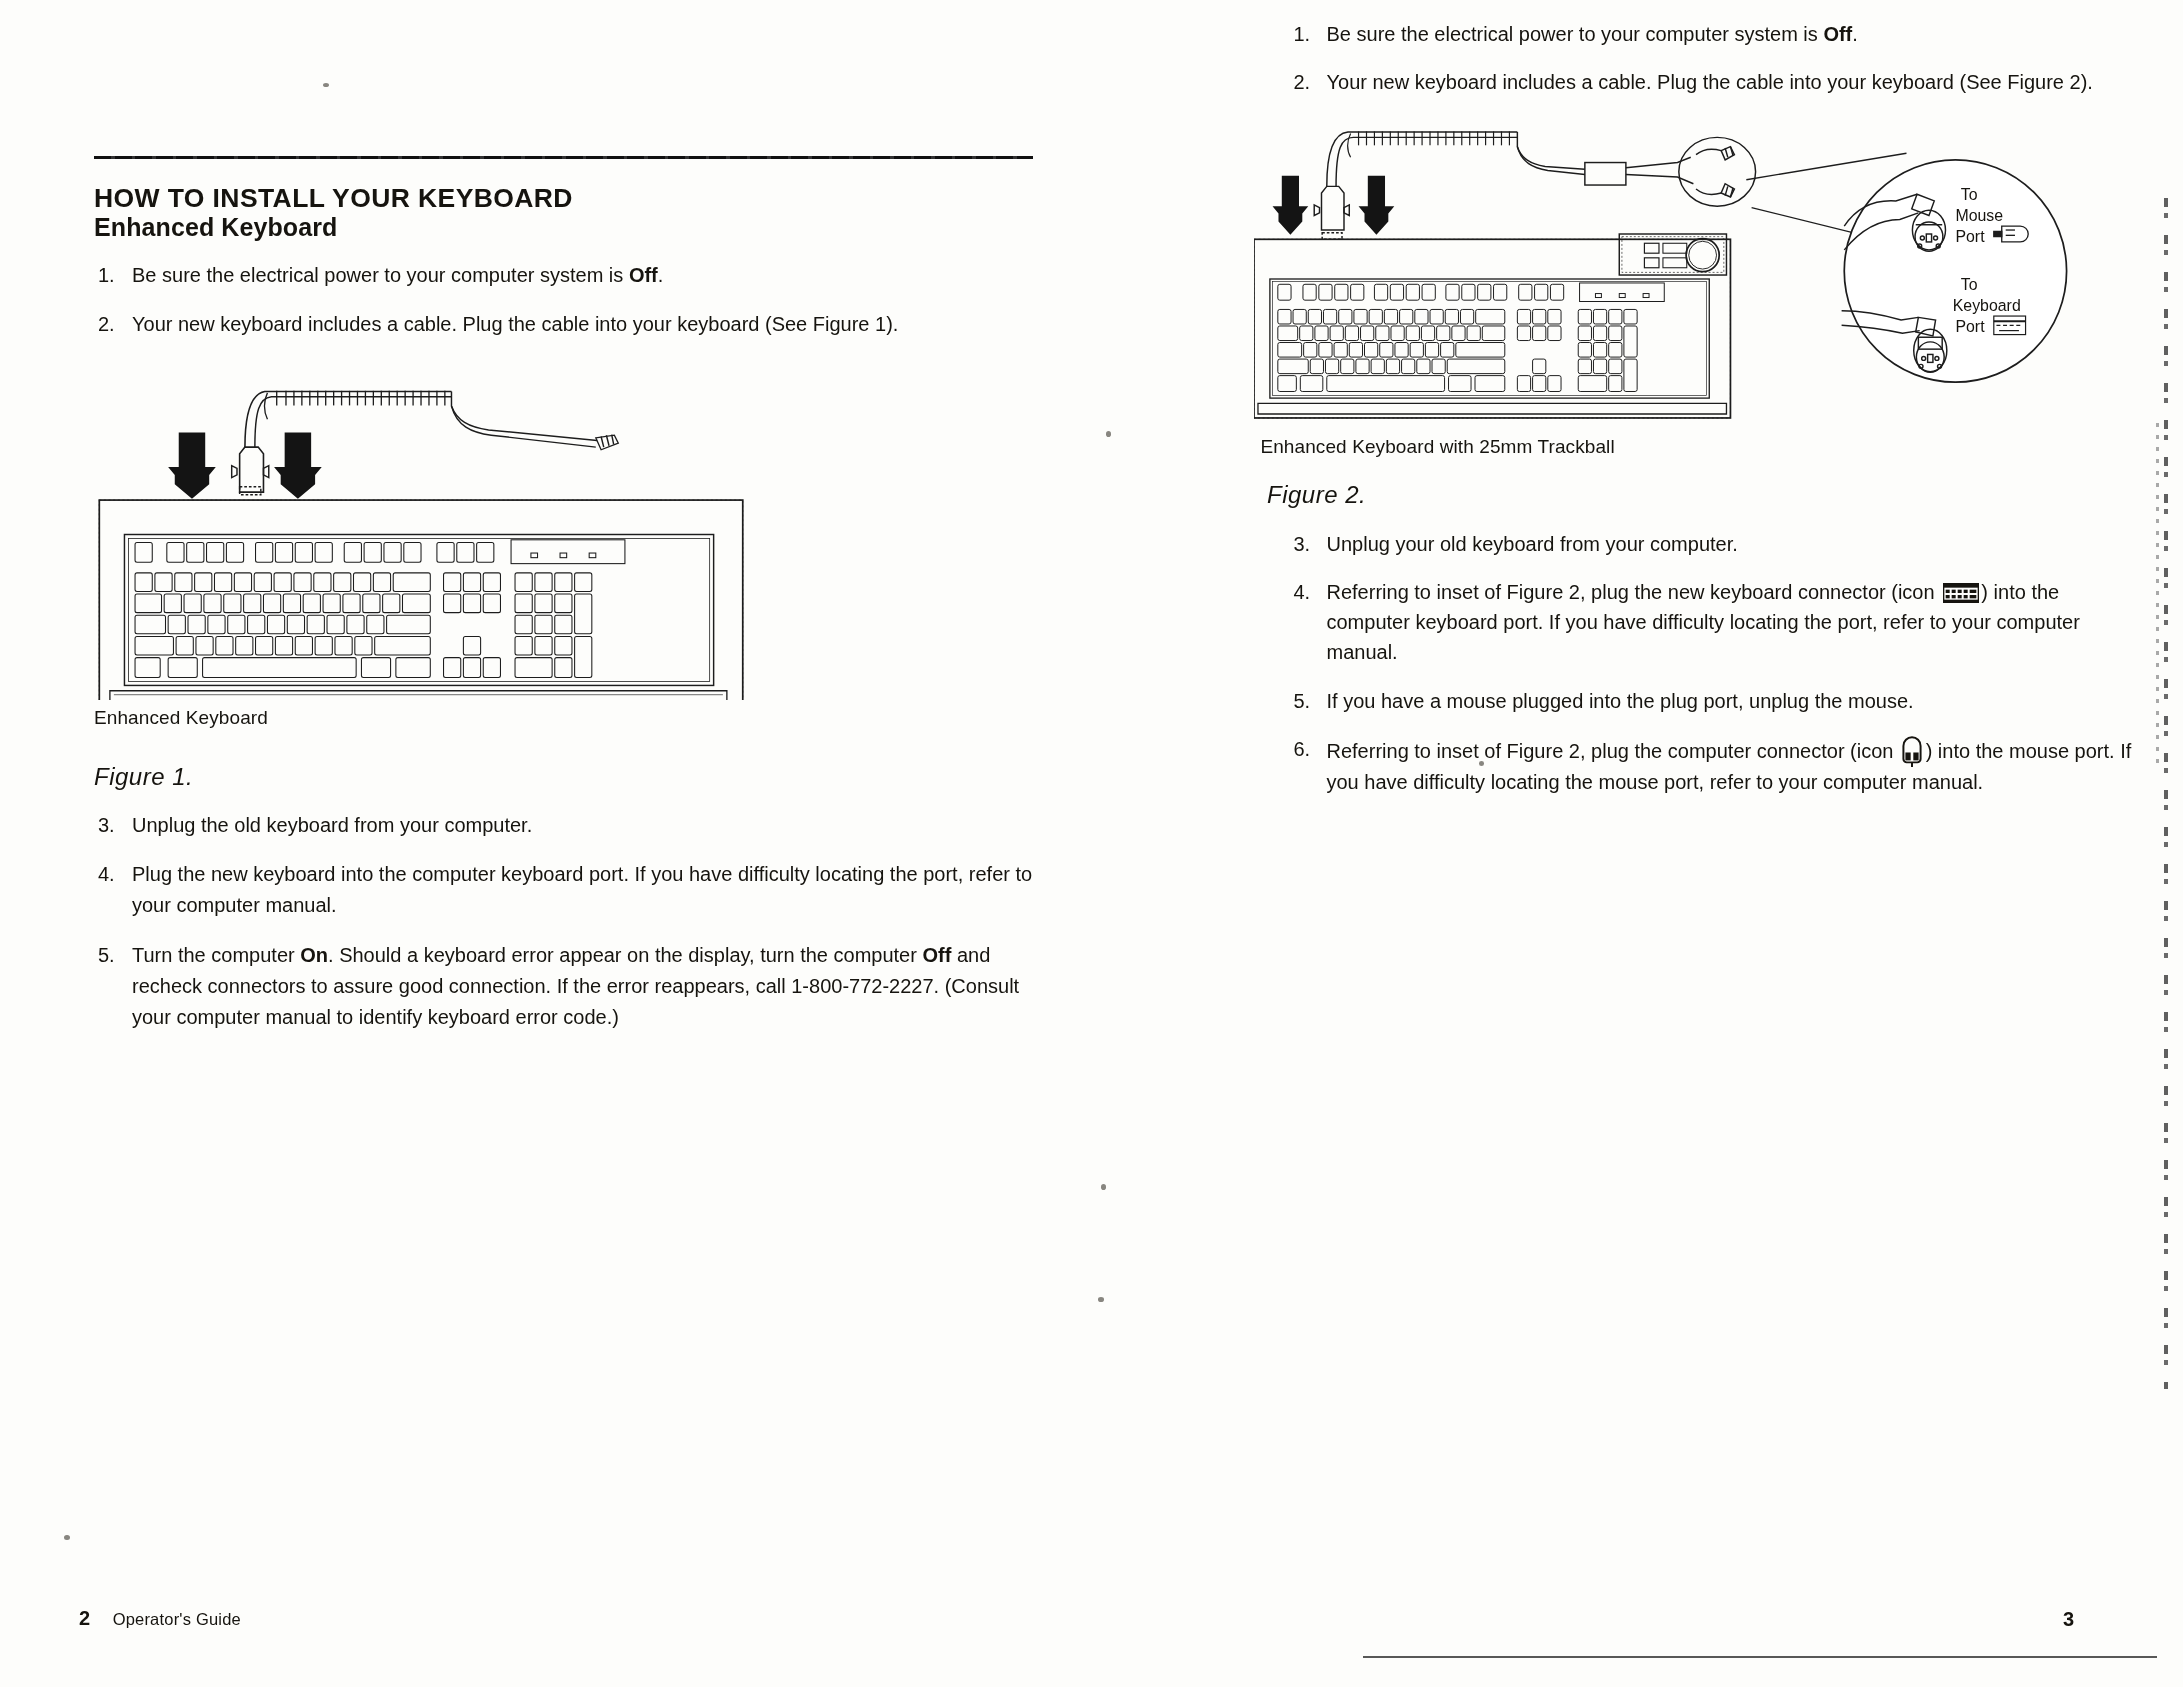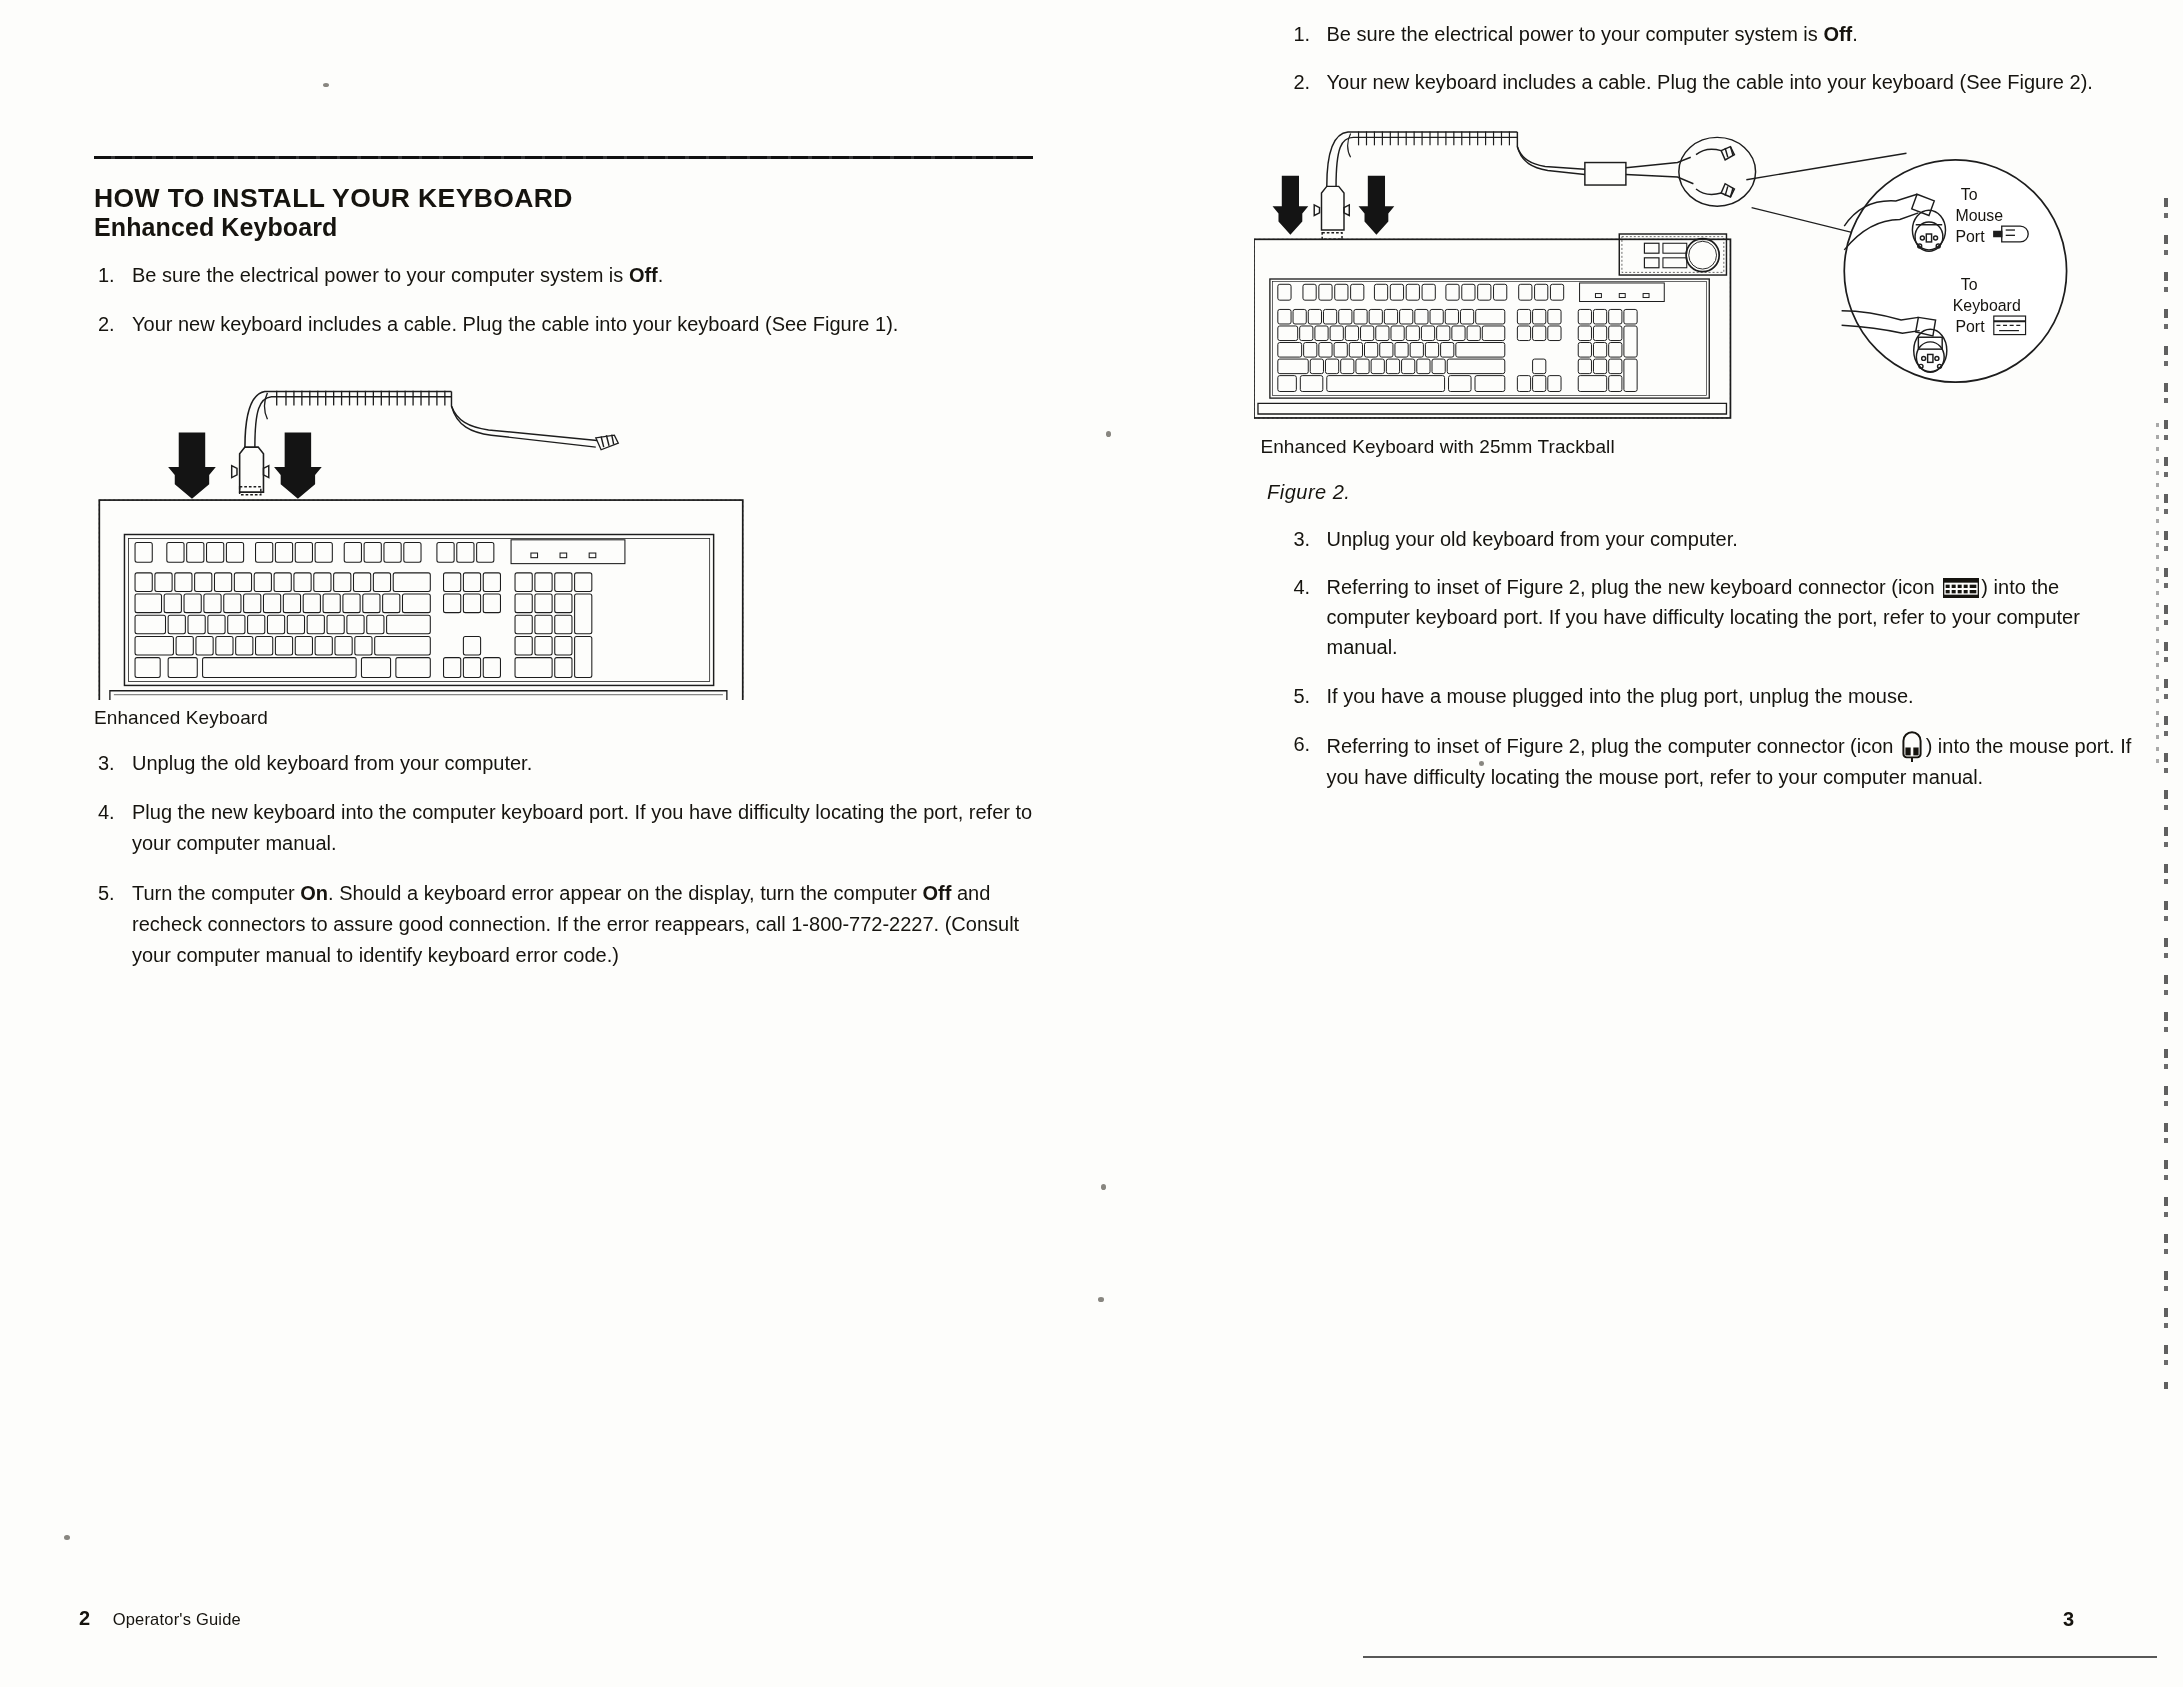--- a/index.html
+++ b/index.html
@@ -42,21 +42,21 @@
     position:relative;font-size:20px;line-height:31px;
     padding-left:38px;margin-top:18.5px;
   }
   .col-right ol.steps li{font-size:20px;line-height:30px;padding-left:37px;}
   ol.steps li .num{position:absolute;left:4px;top:0;width:30px;text-align:left;}
   b{font-weight:bold;}
 
   .figcap{
     font-size:19px;text-align:left;margin-top:6.6px;letter-spacing:0.1px;
   }
-  .fignum{font-size:20px;font-style:italic;letter-spacing:0.5px;}
+  .fignum{font-size:24px;font-style:italic;letter-spacing:0.5px;}
   .fignum-left{margin-top:34px;}
   .fignum-right{margin-top:22.5px;}
 
   
   .icon-kbd{display:inline-block;width:36px;height:20px;vertical-align:-4px;margin:0 2.6px;}
   .icon-trackball{display:inline-block;width:24px;height:33px;vertical-align:-9.3px;margin:0 1.3px;}
 
   
   .fig{position:relative;}
   .fig svg{display:block;}
@@ -297,20 +297,21 @@
             <rect x="666" y="404" width="26" height="28" rx="3"></rect>
           <rect x="696" y="404" width="26" height="28" rx="3"></rect>
             <rect x="726" y="404" width="26" height="62" rx="3"></rect>
           <rect x="636" y="436" width="56" height="30" rx="3"></rect>
             <rect x="696" y="436" width="26" height="30" rx="3"></rect>
         </g>
       </svg>
       <div class="figcap" style="width:476px;">Enhanced Keyboard</div>
     </div>
 
+    <div class="fignum fignum-left">Figure 1.</div>
 
     <ol class="steps" style="margin-top:12px;">
       <li>
         <span class="num">3.</span><span>Unplug the old keyboard from your computer.</span>
       </li>
       <li>
         <span class="num">4.</span><span>Plug the new keyboard into the computer keyboard port. If you have difficulty locating the port, refer to your computer manual.</span>
       </li>
       <li>
         <span class="num">5.</span><span>Turn the computer </span><b>On</b><span>. Should a keyboard error appear on the display, turn the computer </span><b>Off</b><span> and recheck connectors to assure good connection. If the error reappears, call 1-800-772-2227. (Consult your computer manual to identify keyboard error code.)</span>

